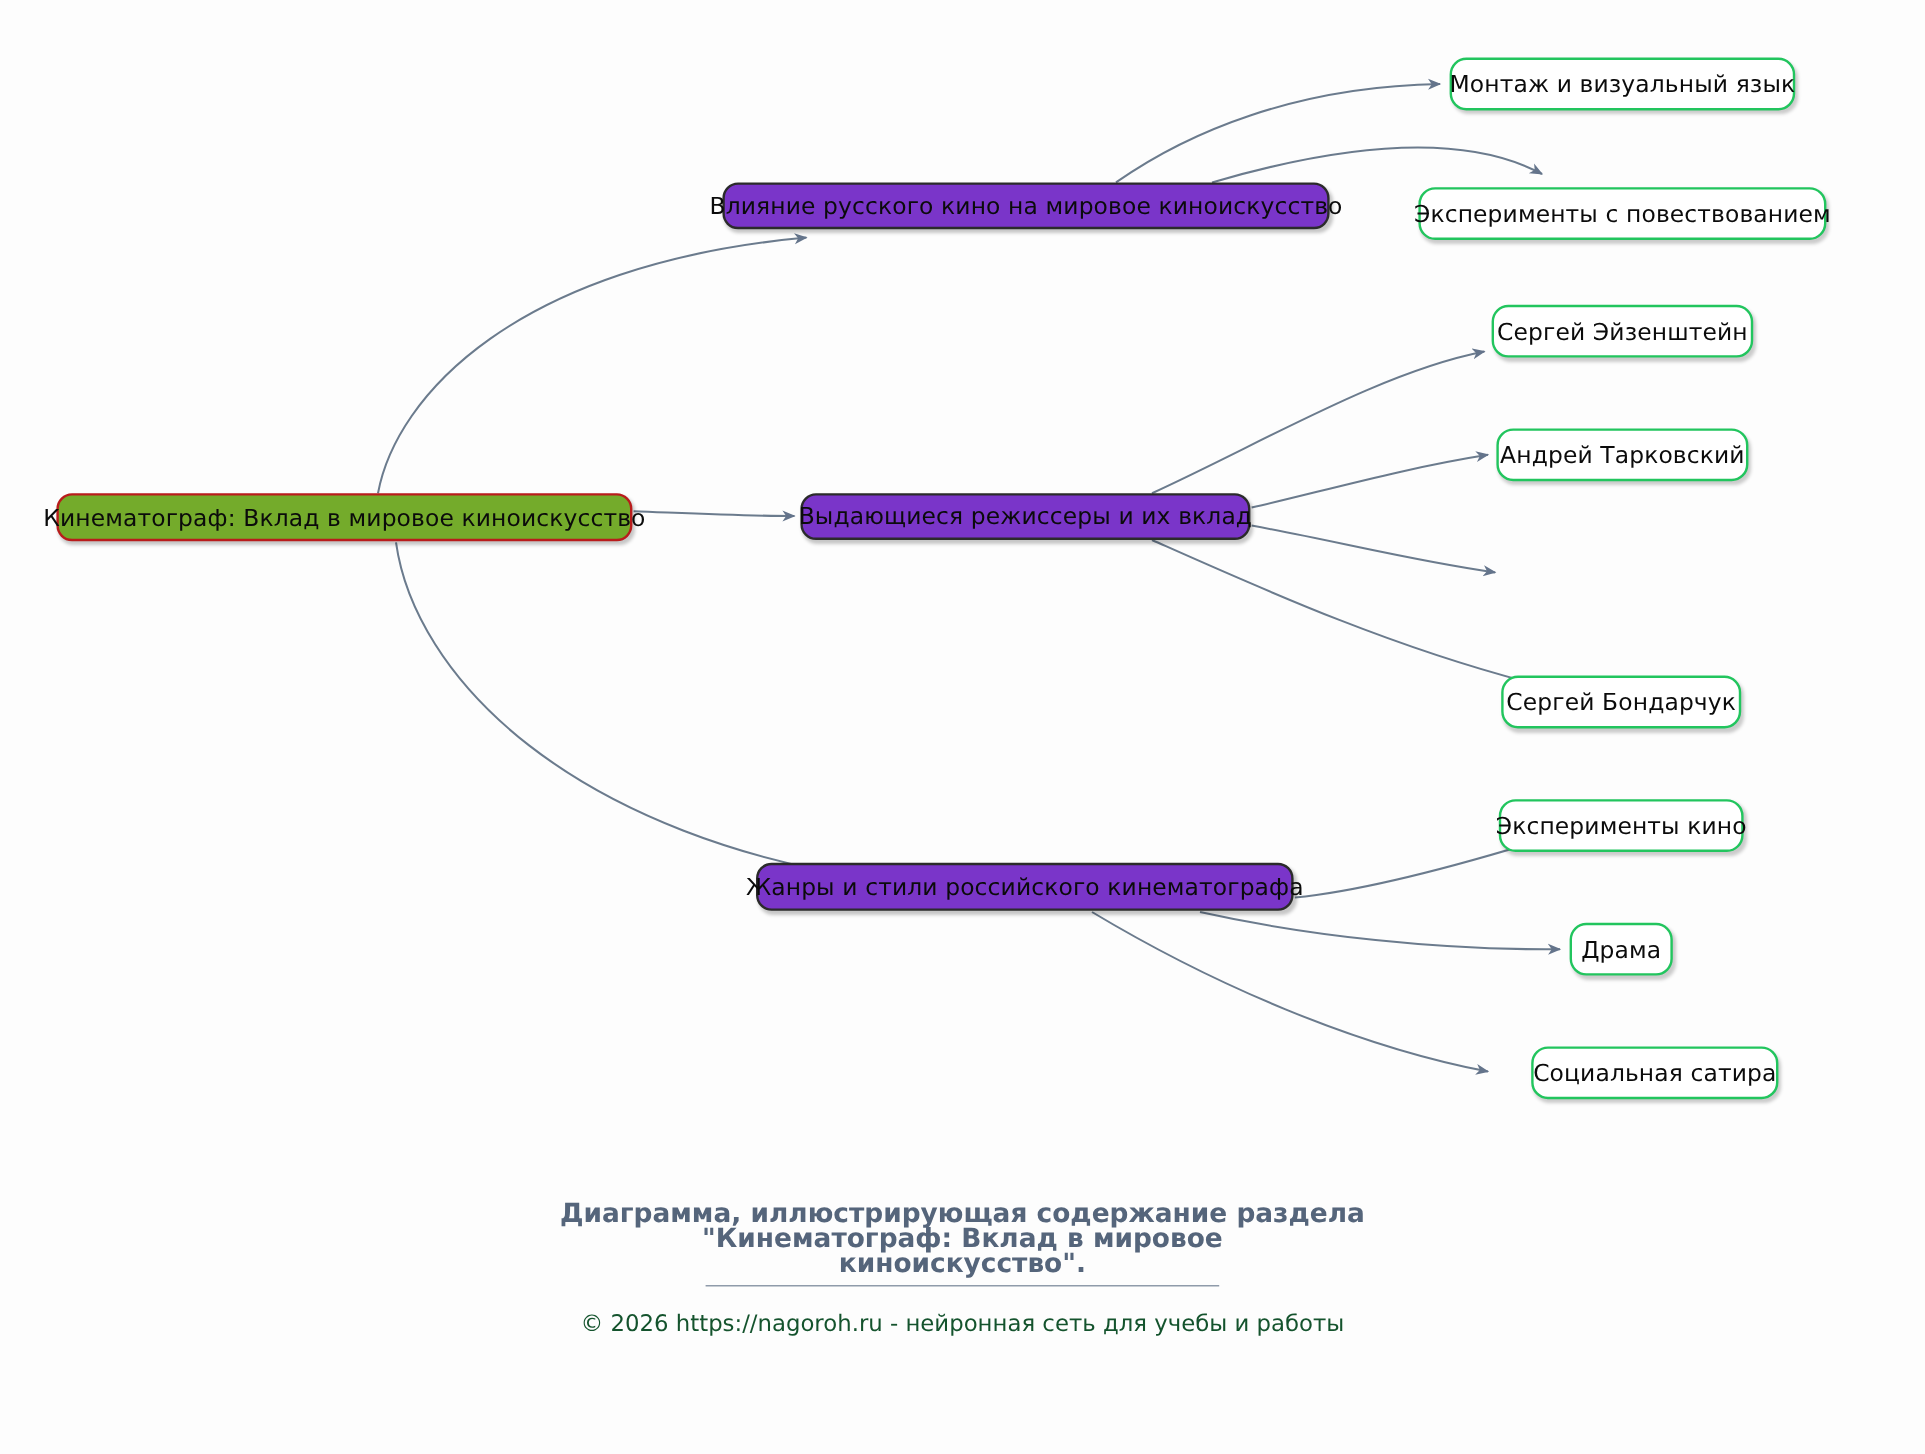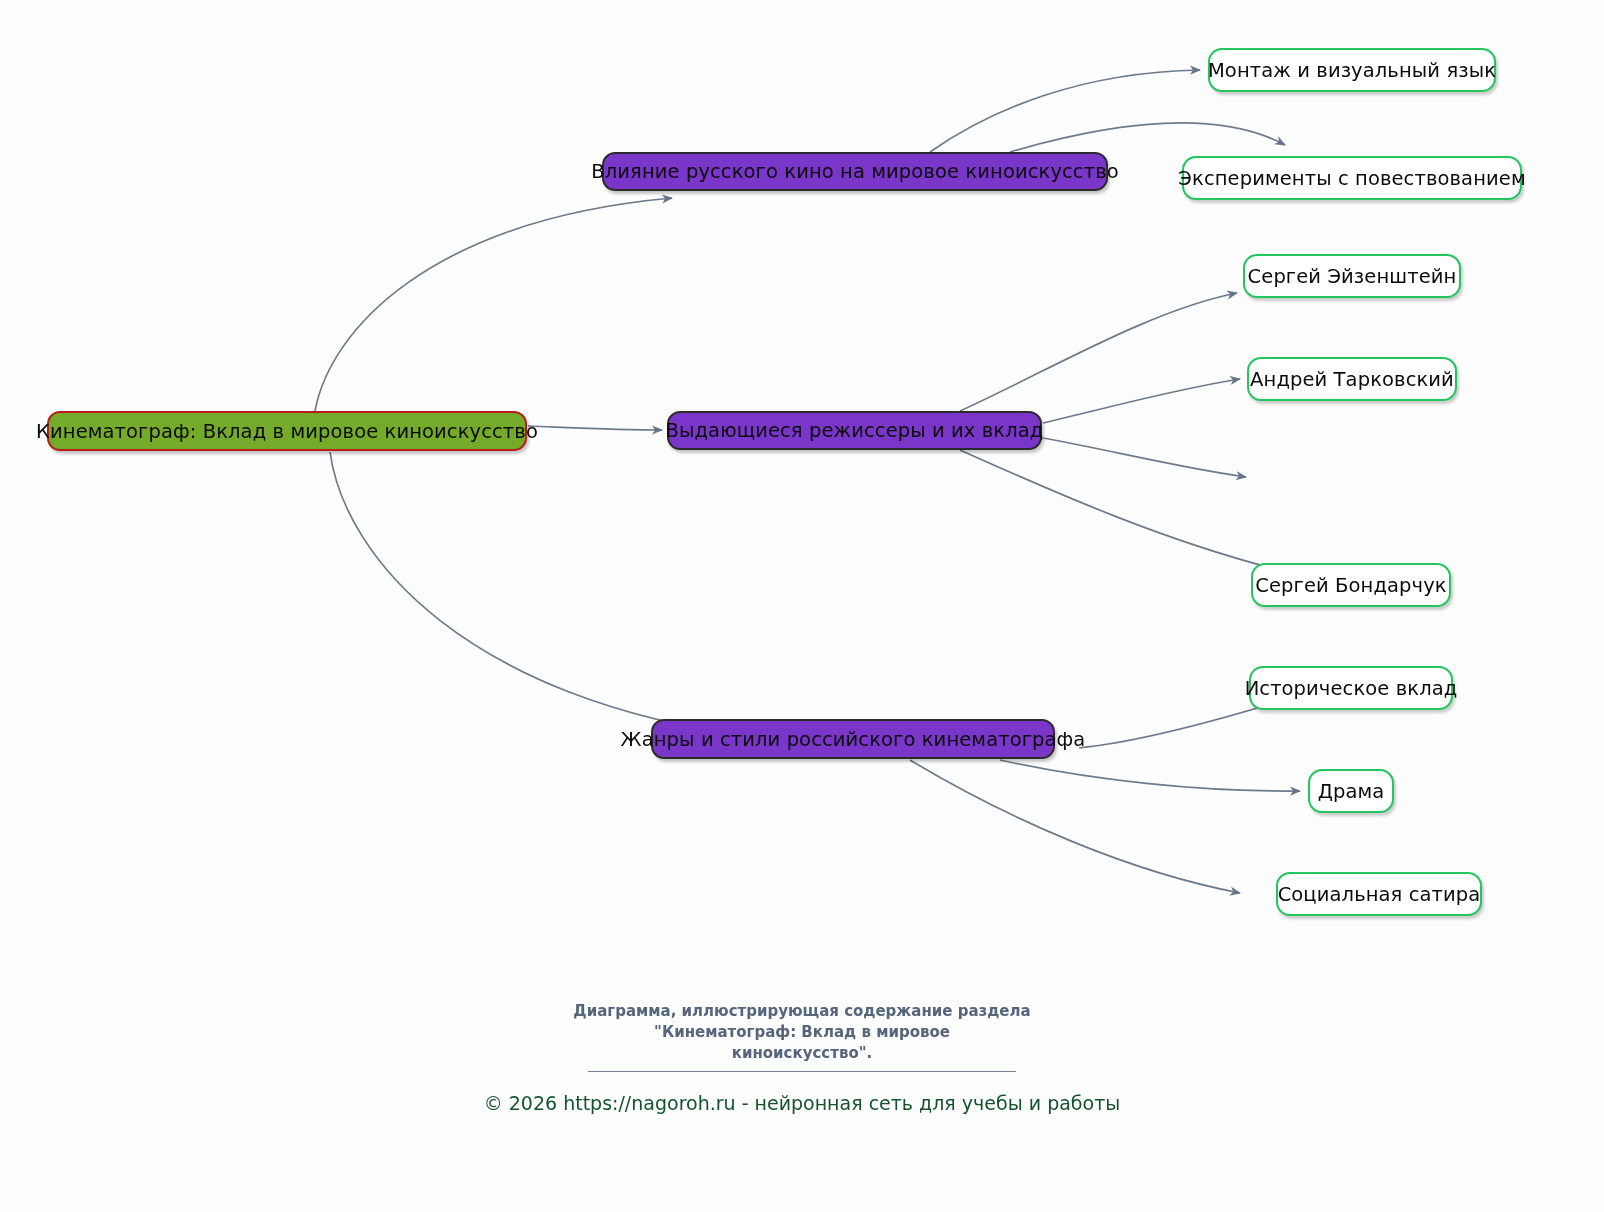--- a/index.html
+++ b/index.html
@@ -42,21 +42,21 @@
     border-radius:14px;
     font-size:19.5px;
   }
 
   .caption{
     position:absolute;
     left:0;right:0;
     text-align:center;
     color:#55657b;
     font-weight:bold;
-    font-size:15px;
+    font-size:22px;
     line-height:21px;
     font-family:"DejaVu Sans","Liberation Sans",sans-serif;
   }
   .caption .line{display:block;}
   .rule{
     position:absolute;
     height:1px;background:#5c6c82;
     opacity:.85;
   }
   .footer{
@@ -118,25 +118,25 @@
   <div class="node leaf" style="left:1243px;top:254px;width:218px;height:44px;">
     <span>Сергей Эйзенштейн</span>
   </div>
   <div class="node leaf" style="left:1247px;top:357px;width:210px;height:44px;">
     <span>Андрей Тарковский</span>
   </div>
   <div class="node leaf" style="left:1251px;top:563px;width:200px;height:44px;">
     <span>Сергей Бондарчук</span>
   </div>
 
-  <div class="node branch" style="left:630px;top:719px;width:404px;height:40px;margin-left:21px;">
+  <div class="node branch" style="left:630px;top:719px;width:448px;height:40px;">
     <span>Жанры и стили российского кинематографа</span>
   </div>
   <div class="node leaf" style="left:1249px;top:666px;width:204px;height:44px;">
-    <span>Историческое вклад</span>
+    <span>Эксперименты кино</span>
   </div>
   <div class="node leaf" style="left:1308px;top:769px;width:86px;height:44px;">
     <span>Драма</span>
   </div>
   <div class="node leaf" style="left:1276px;top:872px;width:206px;height:44px;">
     <span>Социальная сатира</span>
   </div>
 
   <div class="caption" style="top:1001px;">
     <span class="line">Диаграмма, иллюстрирующая содержание раздела</span>

